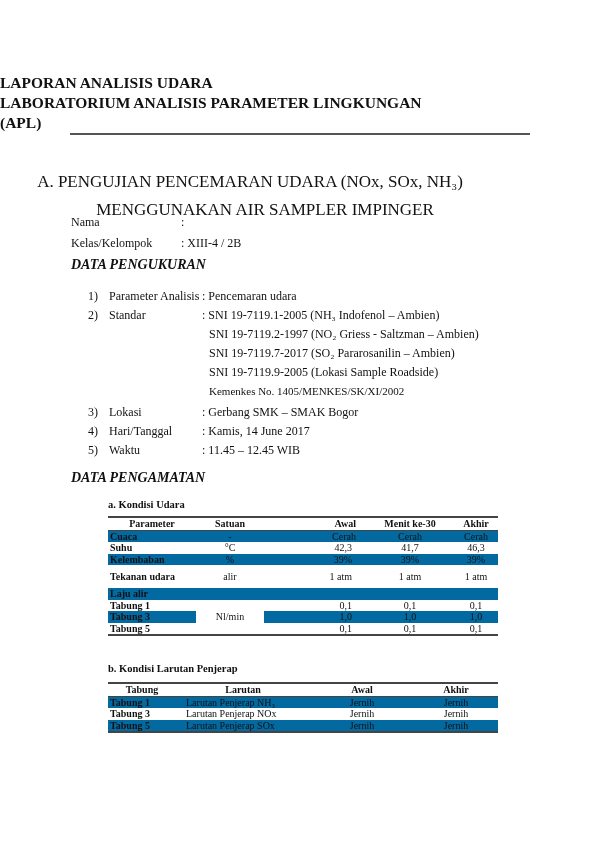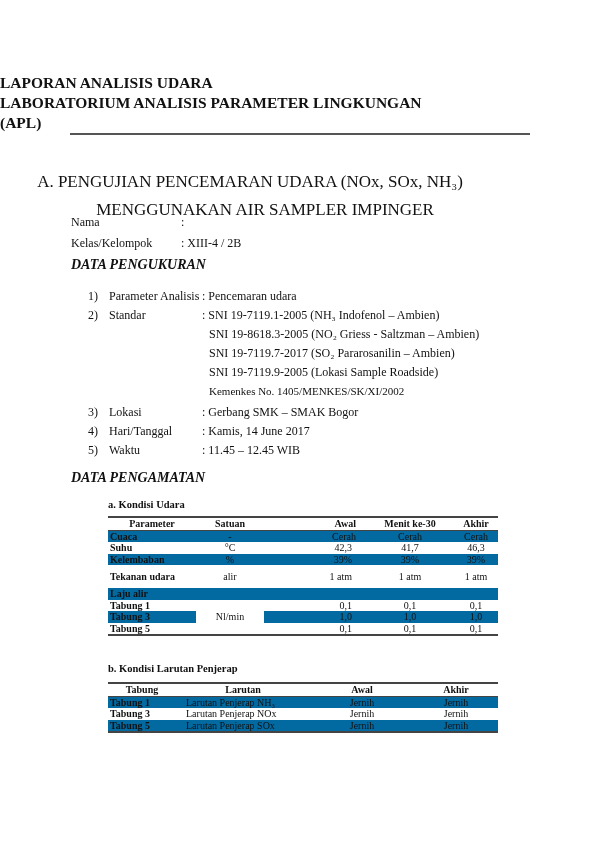--- a/index.html
+++ b/index.html
@@ -43,21 +43,21 @@
 
 <div>
   <div class="abs txt" style="left:88px; top:289px">1)</div>
   <div class="abs txt" style="left:109px; top:289px">Parameter Analisis</div>
   <div class="abs txt" style="left:202px; top:289px">: Pencemaran udara</div>
 
   <div class="abs txt" style="left:88px; top:308px">2)</div>
   <div class="abs txt" style="left:109px; top:308px">Standar</div>
   <div class="abs txt" style="left:202px; top:308px">: SNI 19-7119.1-2005 (NH₃ Indofenol – Ambien)</div>
 
-  <div class="abs txt" style="left:209px; top:327px">SNI 19-8618.3-2005 (NO₂ Griess - Saltzman – Ambien)</div>
+  <div class="abs txt" style="left:209px; top:327px">SNI 19-7119.2-1997 (NO₂ Griess - Saltzman – Ambien)</div>
   <div class="abs txt" style="left:209px; top:346px">SNI 19-7119.7-2017 (SO₂ Pararosanilin – Ambien)</div>
   <div class="abs txt" style="left:209px; top:365px">SNI 19-7119.9-2005 (Lokasi Sample Roadside)</div>
   <div class="abs txt" style="left:209px; top:384px; font-size:11px">Kemenkes No. 1405/MENKES/SK/XI/2002</div>
 
   <div class="abs txt" style="left:88px; top:405px">3)</div>
   <div class="abs txt" style="left:109px; top:405px">Lokasi</div>
   <div class="abs txt" style="left:202px; top:405px">: Gerbang SMK – SMAK Bogor</div>
 
   <div class="abs txt" style="left:88px; top:424px">4)</div>
   <div class="abs txt" style="left:109px; top:424px">Hari/Tanggal</div>

